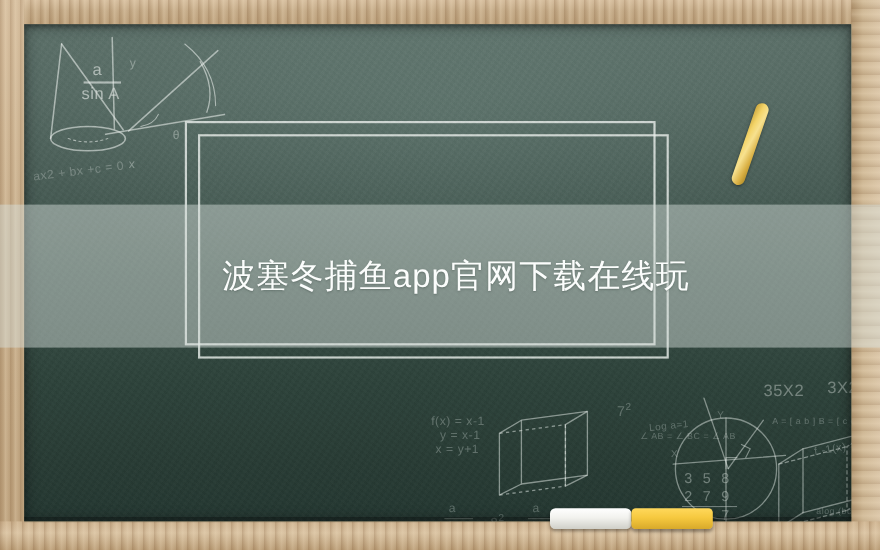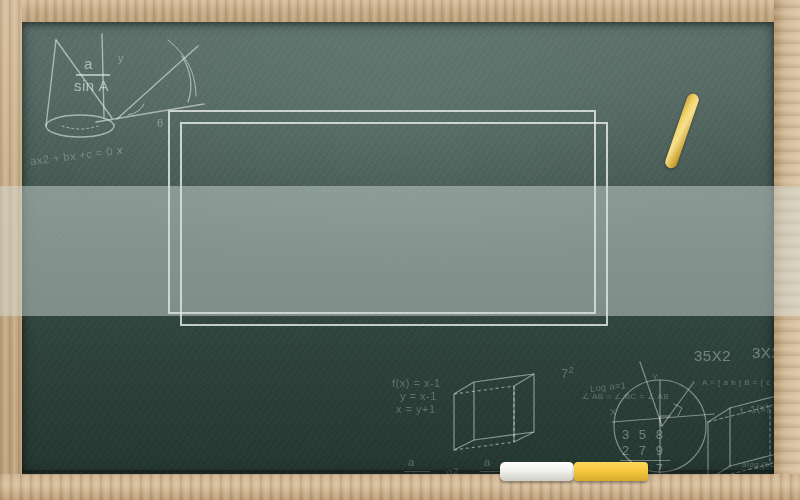--- a/index.html
+++ b/index.html
@@ -290,18 +290,21 @@
     <div class="rect-outer" style="left:146px; top:88px; width:424px; height:200px;"></div>
     <div class="rect-inner" style="left:158px; top:100px; width:424px; height:200px;"></div>
 
     <div class="board-inner-shadow"></div>
   </div>
 
   <div class="chalk-stick-diag"></div>
 
   <div class="band"></div>
 
+  <div class="title-wrap">
+    <div class="title">波塞冬捕鱼app官网下载在线玩</div>
+  </div>
 
   <div class="tray-shadow"></div>
   <div class="chalk-white"></div>
   <div class="chalk-yellow"></div>
 
 </div>
 
 </body></html>

